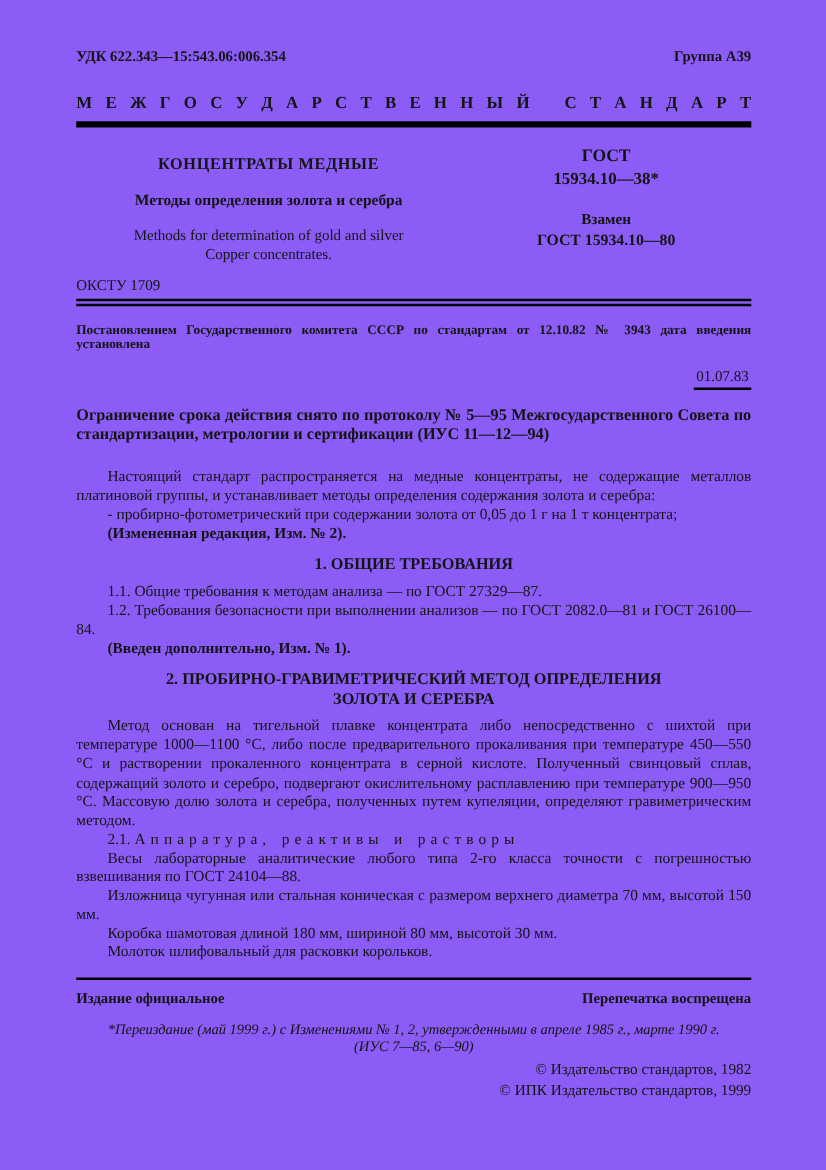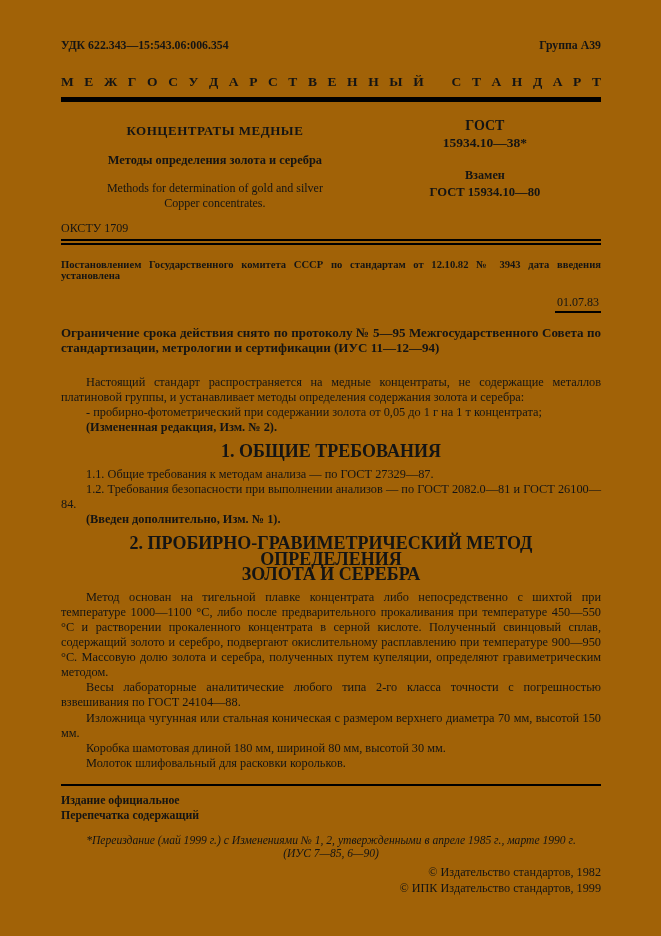--- a/index.html
+++ b/index.html
@@ -1,21 +1,21 @@
 <!DOCTYPE html>
 <html><head>
 <meta charset="utf-8">
 <style>
   * { margin: 0; padding: 0; box-sizing: border-box; }
   html, body { background: #888; }
   .page {
     position: relative;
     width: 661px; height: 936px;
     margin: 0 auto;
-    background: #a16207;
+    background: #8b5cf6;
     color: #141414;
     font-family: "Liberation Serif", "DejaVu Serif", serif;
     overflow: hidden;
   }
   .content {
     position: absolute;
     left: 61px; top: 0;
     width: 540px; height: 100%;
     padding-top: 38px;
   }
@@ -70,34 +70,34 @@
     font-weight: bold; font-size: 13px;
     line-height: 15px;
     text-align: justify;
   }
 
   
   .body { margin-top: 20px; font-size: 12.3px; line-height: 15.1px; }
   .body p { text-align: justify; text-indent: 25px; }
   .b { font-weight: bold; }
   h2.sec {
-    font-size: 18px; font-weight: bold;
+    font-size: 13px; font-weight: bold;
     text-align: center;
     margin-top: 9px; margin-bottom: 7px;
     line-height: 15.5px;
   }
   .clause-21 { white-space: nowrap; }
   .clause-21 .spaced { letter-spacing: .33em; word-spacing: .1em; }
 
   
   .footer-rule { margin-top: 13px; height: 2px; background: #000; }
   .footer-row {
     display: flex; justify-content: space-between;
     margin-top: 7px;
-    font-weight: bold; font-size: 11.8px; flex-direction: column;
+    font-weight: bold; font-size: 11.8px;
   }
   .footnote {
     margin-top: 11px; text-align: center;
     font-style: italic; font-size: 11.6px; line-height: 13.5px;
   }
   .copyright { margin-top: 3px; text-align: right; font-size: 12.2px; line-height: 16.5px; }
 </style>
 </head>
 <body>
 
@@ -149,30 +149,34 @@
       <h2 class="sec">1. ОБЩИЕ ТРЕБОВАНИЯ</h2>
       <p>1.1. Общие требования к методам анализа — по ГОСТ 27329—87.</p>
       <p>1.2. Требования безопасности при выполнении анализов — по ГОСТ 2082.0—81 и ГОСТ 26100—84.</p>
       <p class="b">(Введен дополнительно, Изм. № 1).</p>
 
       <h2 class="sec">
         <span>2. ПРОБИРНО-ГРАВИМЕТРИЧЕСКИЙ МЕТОД ОПРЕДЕЛЕНИЯ</span><br>
         <span>ЗОЛОТА И СЕРЕБРА</span>
       </h2>
       <p>Метод основан на тигельной плавке концентрата либо непосредственно с шихтой при температуре 1000—1100 °С, либо после предварительного прокаливания при температуре 450—550 °С и растворении прокаленного концентрата в серной кислоте. Полученный свинцовый сплав, содержащий золото и серебро, подвергают окислительному расплавлению при температуре 900—950 °С. Массовую долю золота и серебра, полученных путем купеляции, определяют гравиметрическим методом.</p>
+      <p class="clause-21">
+        <span>2.1.</span>
+        <span class="spaced">Аппаратура, реактивы и растворы</span>
+      </p>
       <p>Весы лабораторные аналитические любого типа 2-го класса точности с погрешностью взвешивания по ГОСТ 24104—88.</p>
       <p>Изложница чугунная или стальная коническая с размером верхнего диаметра 70 мм, высотой 150 мм.</p>
       <p>Коробка шамотовая длиной 180 мм, шириной 80 мм, высотой 30 мм.</p>
       <p>Молоток шлифовальный для расковки корольков.</p>
     </div>
 
     <div class="footer-rule"></div>
     <div class="footer-row">
       <span>Издание официальное</span>
-      <span>Перепечатка содержащий</span>
+      <span>Перепечатка воспрещена</span>
     </div>
     <div class="footnote">
       <div>*Переиздание (май 1999 г.) с Изменениями № 1, 2, утвержденными в апреле 1985 г., марте 1990 г.</div>
       <div>(ИУС 7—85, 6—90)</div>
     </div>
     <div class="copyright">
       <div>©  Издательство стандартов, 1982</div>
       <div>©  ИПК Издательство стандартов, 1999</div>
     </div>
 

